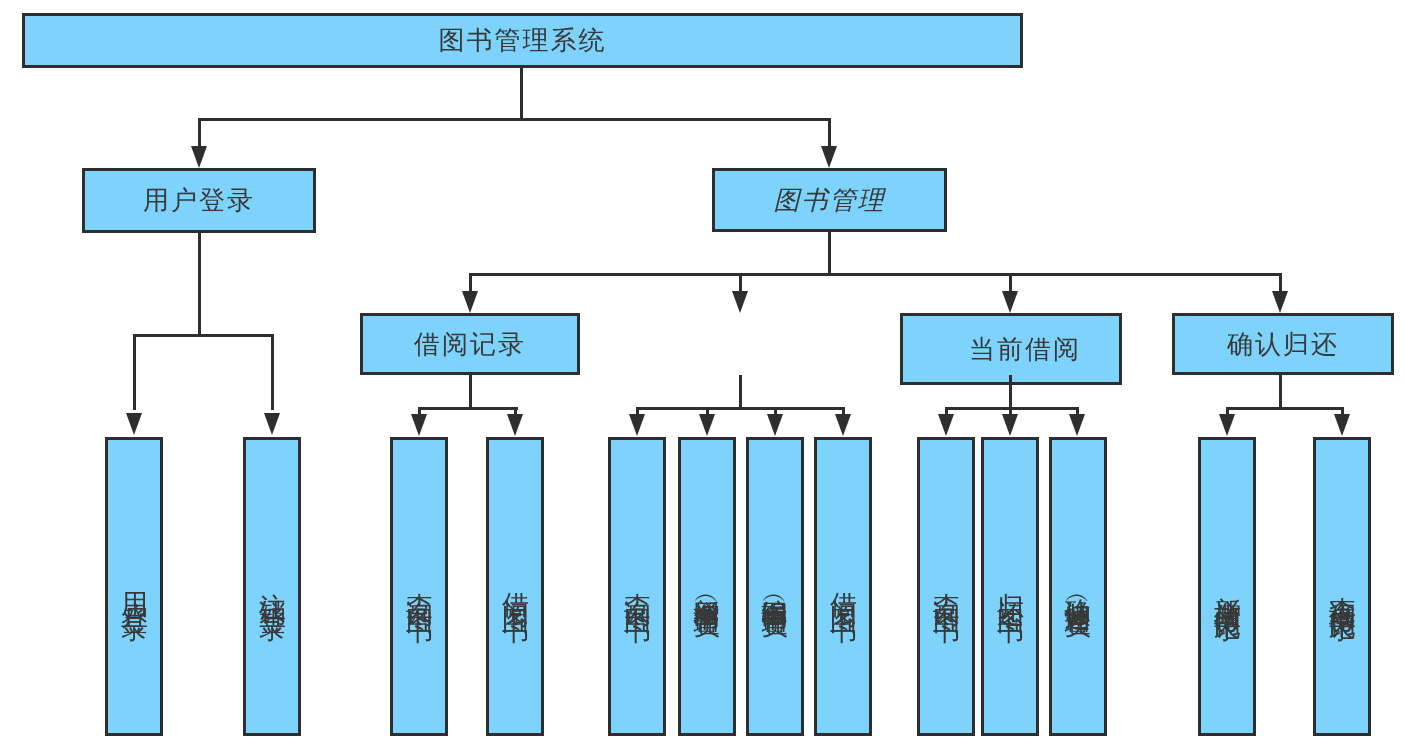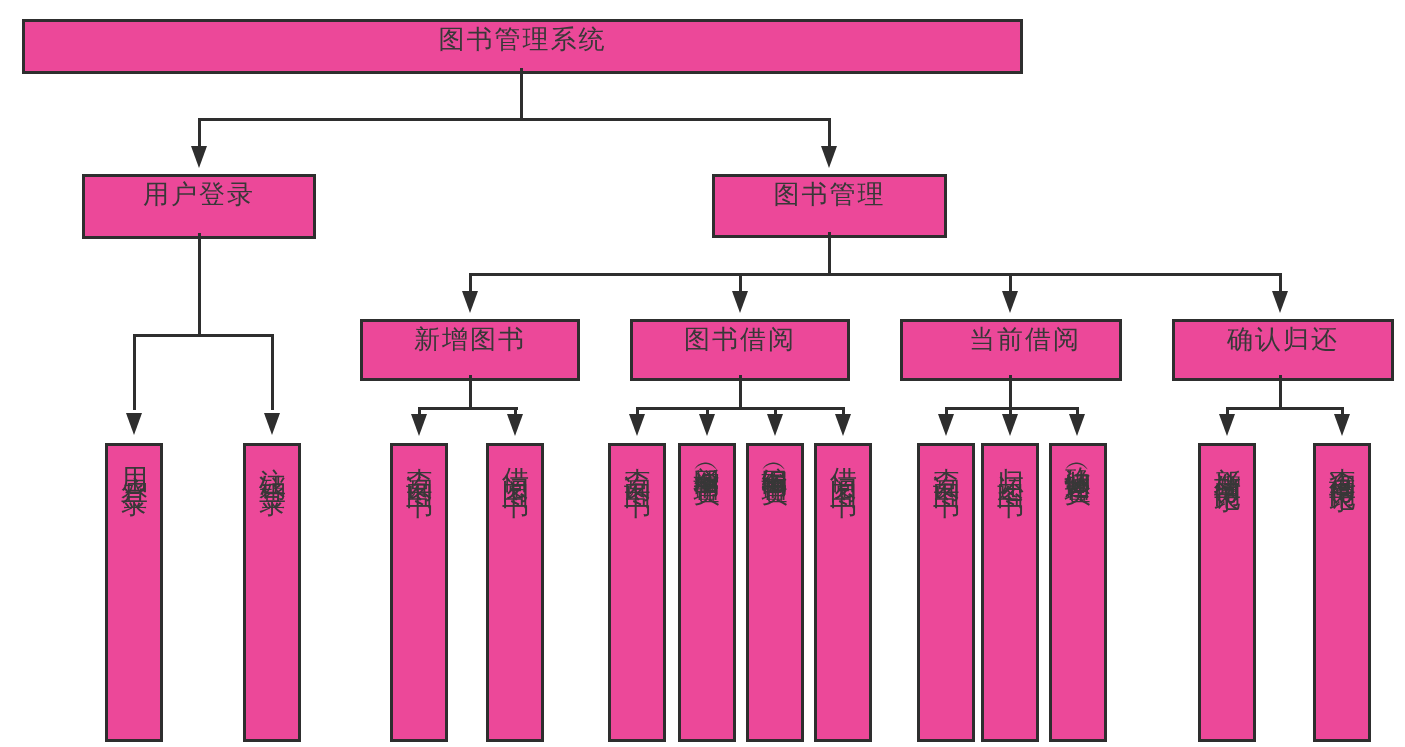--- a/index.html
+++ b/index.html
@@ -10,28 +10,27 @@
   }
   .canvas {
     position: relative;
     width: 1405px;
     height: 747px;
     background: #ffffff;
     overflow: hidden;
   }
   .box {
     position: absolute;
-    background: #ec4899;
+    background: #7dd3fc;
     border: 3px solid #2e2e2e;
     box-sizing: border-box;
     display: flex;
-    align-items: flex-start;
+    align-items: center;
     justify-content: center;
     color: #383838;
-    margin-top: 6px;
   }
   .hdr {
     font-size: 26px;
     letter-spacing: 2px;
     white-space: nowrap;
   }
   .root-box { left: 22px; top: 13px; width: 1001px; height: 55px; }
   .leaf {
     top: 437px;
     height: 299px;
@@ -83,21 +82,21 @@
   <div class="vline" style="left:520px; top:68px;  height:50px;"></div>
   <div class="hline" style="left:198px; top:118px; width:633px;"></div>
   <div class="vline" style="left:198px; top:118px; height:30px;"></div>
   <div class="arrow" style="left:191px; top:146px;"></div>
   <div class="vline" style="left:828px; top:118px; height:30px;"></div>
   <div class="arrow" style="left:821px; top:146px;"></div>
 
   <div class="box hdr" style="left:82px; top:168px; width:234px; height:65px;">
     <span>用户登录</span>
   </div>
-  <div class="box hdr" style="left:712px; top:168px; width:235px; height:64px;">
+  <div class="box hdr" style="left:712px; top:168px; width:235px; height:64px;font-style:italic;">
     <span>图书管理</span>
   </div>
 
   <div class="vline" style="left:198px; top:233px; height:103px;"></div>
   <div class="hline" style="left:133px; top:334px; width:141px;"></div>
   <div class="vline" style="left:133px; top:334px; height:76px;"></div>
   <div class="arrow" style="left:126px; top:413px;"></div>
   <div class="vline" style="left:271px; top:334px; height:76px;"></div>
   <div class="arrow" style="left:264px; top:413px;"></div>
 
@@ -106,26 +105,23 @@
   <div class="vline" style="left:469px;  top:273px; height:18px;"></div>
   <div class="arrow" style="left:462px;  top:291px;"></div>
   <div class="vline" style="left:739px;  top:273px; height:18px;"></div>
   <div class="arrow" style="left:732px;  top:291px;"></div>
   <div class="vline" style="left:1009px; top:273px; height:18px;"></div>
   <div class="arrow" style="left:1002px; top:291px;"></div>
   <div class="vline" style="left:1279px; top:273px; height:18px;"></div>
   <div class="arrow" style="left:1272px; top:291px;"></div>
 
   <div class="box hdr" style="left:360px;  top:313px; width:220px; height:62px;">
-    <span>新增图书</span>
-  </div>
-  <div class="box hdr" style="left:630px;  top:313px; width:220px; height:62px;">
-    <span>图书借阅</span>
-  </div>
-  <div class="box hdr" style="left:900px;  top:313px; width:222px; height:62px;padding-left:28px;">
+    <span>借阅记录</span>
+  </div>
+  <div class="box hdr" style="left:900px;  top:313px; width:222px; height:72px;padding-left:28px;">
     <span>当前借阅</span>
   </div>
   <div class="box hdr" style="left:1172px; top:313px; width:222px; height:62px;">
     <span>确认归还</span>
   </div>
 
   <div class="vline" style="left:469px; top:375px; height:34px;"></div>
   <div class="hline" style="left:418px; top:407px; width:100px;"></div>
   <div class="vline" style="left:418px; top:407px; height:9px;"></div>
   <div class="arrow" style="left:411px; top:414px;"></div>

